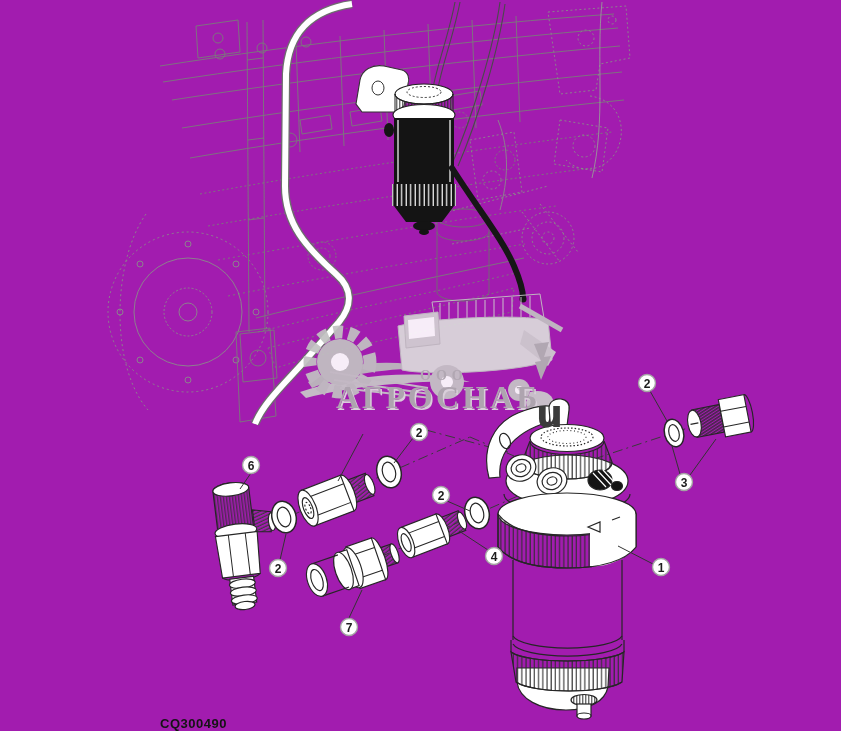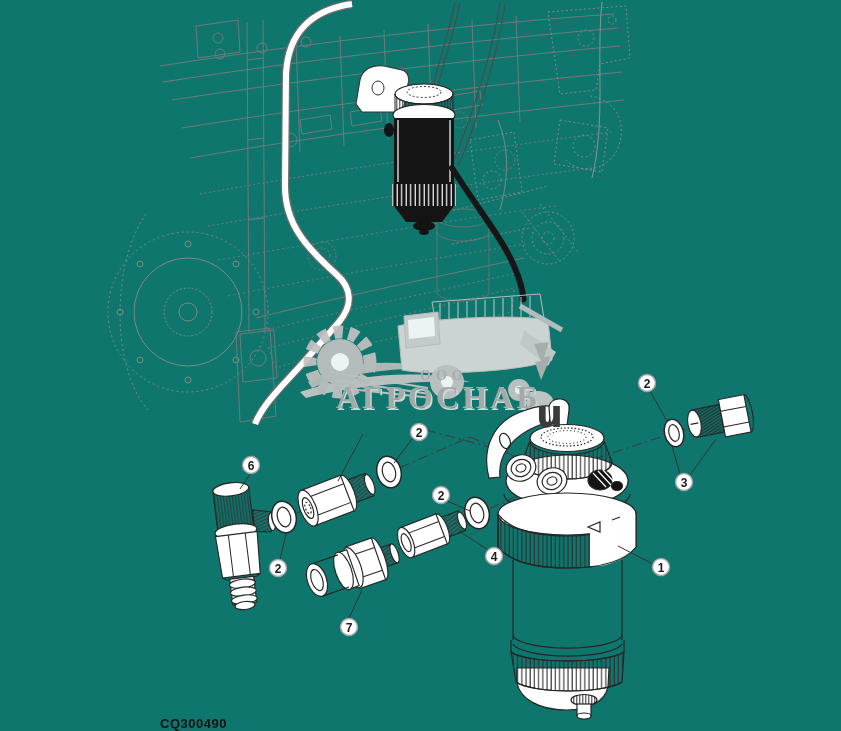--- a/index.html
+++ b/index.html
@@ -1,16 +1,16 @@
 <!DOCTYPE html>
 <html><head>
 <meta charset="utf-8">
 <style>
   html,body{margin:0;padding:0;background:#fff;}
-  .stage{position:relative;width:841px;height:731px;background:#0f766e;overflow:hidden;
+  .stage{position:relative;width:841px;height:731px;background:#a21caf;overflow:hidden;
          font-family:"Liberation Sans",sans-serif;}
   svg{display:block;}
   text{user-select:none;}
   .callout-num{font:bold 12px "Liberation Sans",sans-serif;fill:#1c1c1c;}
   .wm-big{font:bold 32px "Liberation Serif",serif;fill:#b0b0b0;letter-spacing:3px;}
   .wm-big-hl{font:bold 32px "Liberation Serif",serif;fill:#dedede;letter-spacing:3px;}
   .wm-small{font:bold 14px "Liberation Serif",serif;fill:#b3b3b3;letter-spacing:5px;}
   .fig-code{font:bold 13px "Liberation Sans",sans-serif;fill:#141414;letter-spacing:.5px;}
   .hand-u{font:bold 38px "DejaVu Sans",sans-serif;fill:#3b3b3b;}
 </style>

